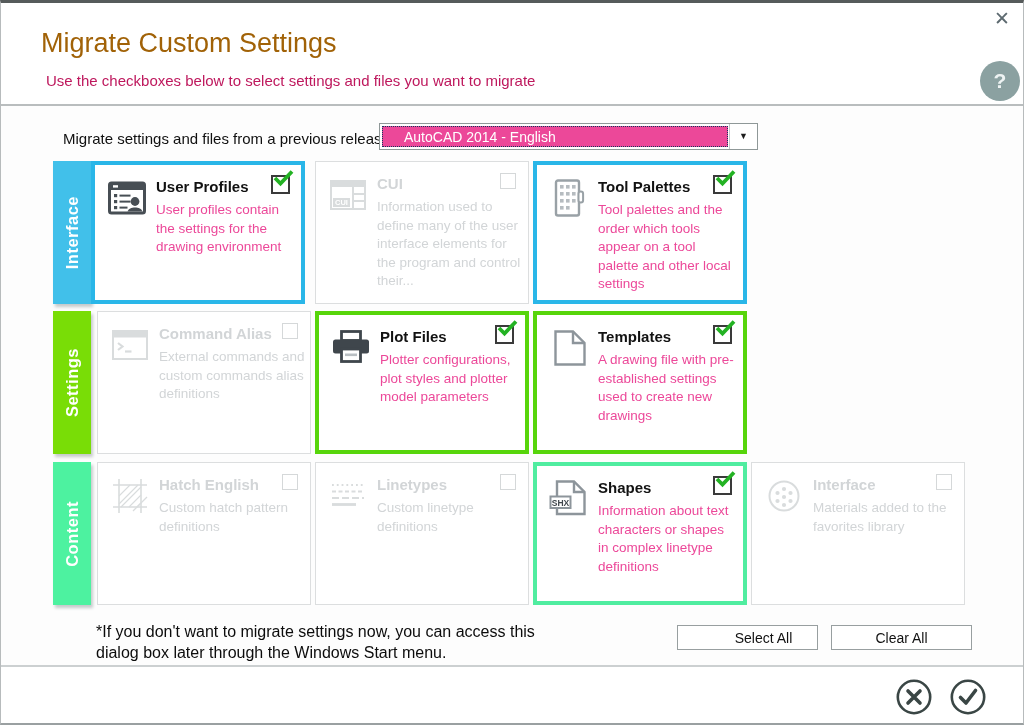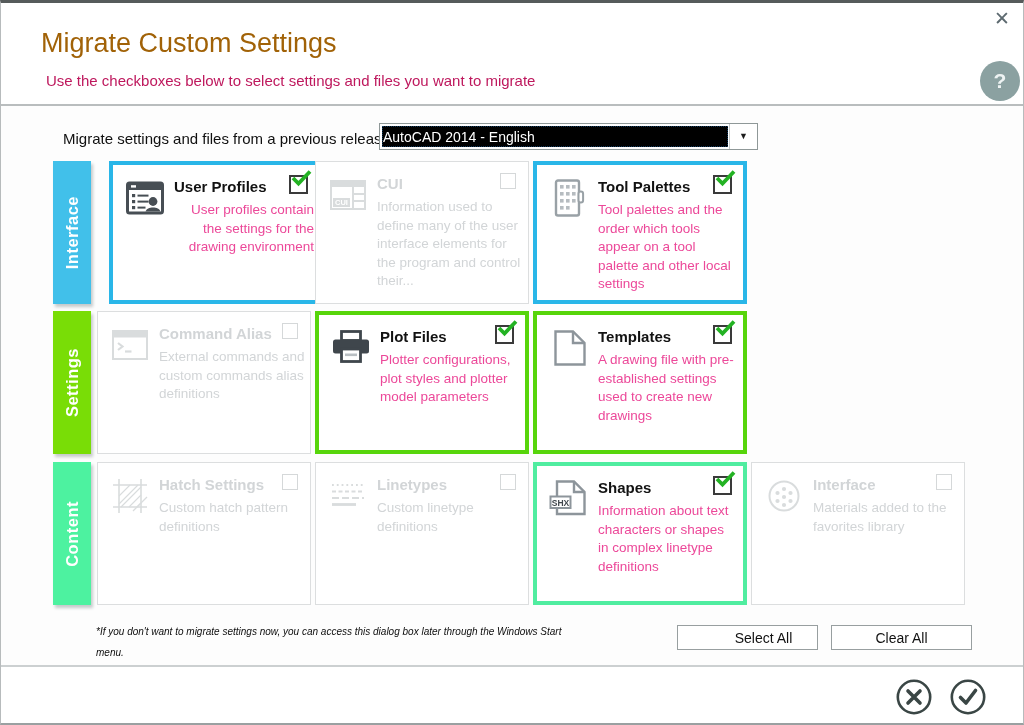--- a/index.html
+++ b/index.html
@@ -9,43 +9,43 @@
   .header{position:absolute;top:0;left:0;right:0;height:101px;background:#fff;border-bottom:2px solid #b9bdbe;}
   .title{position:absolute;left:40px;top:25px;font-size:27px;color:#a16207;}
   .subtitle{position:absolute;left:45px;top:69px;font-size:15px;color:#be185d;}
   .close{position:absolute;top:5px;right:13px;font-size:19px;color:#5d6a70;cursor:pointer;line-height:22px;}
   .help{position:absolute;top:58px;right:3px;width:40px;height:40px;border-radius:50%;background:#8ba1a1;
     text-align:center;z-index:5;cursor:pointer;}
   .help span{color:#eef3f3;font-size:21px;font-weight:bold;line-height:40px;}
   .combo-label{position:absolute;left:62px;top:127px;font-size:15px;color:#101010;}
   .combo{position:absolute;left:378px;top:120px;width:379px;height:27px;box-sizing:border-box;
     border:1px solid #8f9898;background:#fff;}
-  .combo-sel{position:absolute;left:2px;top:2px;bottom:2px;right:29px;background:#000000;
-    border:1px dotted #123a5e;color:#fff;font-size:14px;padding:2px 0 0 0;overflow:hidden;white-space:nowrap;}
+  .combo-sel{position:absolute;left:2px;top:2px;bottom:2px;right:29px;background:#ec4899;
+    border:1px dotted #123a5e;color:#fff;font-size:14px;padding:2px 0 0 21px;overflow:hidden;white-space:nowrap;}
   .combo-btn{position:absolute;right:0;top:0;bottom:0;width:27px;background:#fff;border-left:1px solid #c4c8c9;
     text-align:center;cursor:pointer;}
   .combo-btn span{font-size:9px;line-height:25px;color:#1c1c1c;}
   .grid-row{position:absolute;left:52px;width:920px;height:143px;}
   .group-tab{position:absolute;left:0;top:0;width:38px;height:143px;display:flex;align-items:center;
     justify-content:center;box-shadow:2px 3px 3px #c6cacb;}
   .group-tab span{writing-mode:vertical-rl;transform:rotate(180deg);color:#fff;font-weight:bold;
     font-size:16.5px;letter-spacing:.5px;}
   .card{position:absolute;top:0;width:214px;height:143px;background:#fff;box-sizing:border-box;}
   .card.enabled{border:4px solid;}
   .card.disabled{border:1px solid #dcdedf;}
   .icon{position:absolute;left:10px;top:11px;width:44px;height:44px;}
   .icon svg{width:100%;height:100%;display:block;}
   .card.disabled .icon{color:#d9dcdd;}
   .card-title{position:absolute;left:61px;top:13px;font-size:15px;font-weight:bold;color:#121212;white-space:nowrap;}
   .card-desc{position:absolute;left:61px;top:36px;right:5px;font-size:13.5px;line-height:18.5px;color:#ec4899;}
   .card.disabled .card-title,.card.disabled .card-desc{color:#d2d5d7;}
   .cb{position:absolute;top:10px;right:11px;width:15px;height:15px;border:2px solid #3a3a3a;background:#fff;cursor:pointer;}
   .cb svg{position:absolute;top:-8px;left:0;width:21px;height:18px;overflow:visible;}
   .cb.cb-d{border:1.5px solid #d5d8d9;top:11px;right:12px;width:14px;height:14px;}
-  .note{position:absolute;left:95px;top:618px;width:478px;font-size:10px;line-height:21px;color:#0c0c0c;font-style:italic;}
+  .note{position:absolute;left:95px;top:618px;width:478px;font-size:16px;line-height:21px;color:#0c0c0c;}
   .btn{position:absolute;top:622px;width:141px;height:25px;background:#fff;border:1px solid #989fa0;
     font-size:14px;color:#111;font-family:inherit;cursor:pointer;}
   #select-all{left:676px;padding-left:38px;} #clear-all{left:830px;}
   .footerbar{position:absolute;left:0;right:0;bottom:0;height:56px;background:#fff;border-top:2px solid #ccd0d1;}
   .circle-btn{position:absolute;top:675px;width:38px;height:38px;cursor:pointer;z-index:6;}
   #cancel-btn{left:894px;} #ok-btn{left:948px;}
   .circle-btn svg{width:100%;height:100%;display:block;}
 </style>
 </head>
 <body>
@@ -66,21 +66,21 @@
     <div class="combo-btn">
       <span>▼</span>
     </div>
   </div>
 
   <div id="grid">
       <div class="grid-row" style="top: 158px;">
         <div class="group-tab" style="background: rgb(65, 192, 234);">
           <span>Interface</span>
         </div>
-        <div class="card enabled" style="left: 56px; border-color: rgb(41, 182, 232); text-align: right;">
+        <div class="card enabled" style="left: 38px; border-color: rgb(41, 182, 232);">
           <span class="icon">
             <svg viewBox="0 0 44 44">
               <rect x="4.5" y="7" width="35" height="30" rx="2" fill="#fff" stroke="#474e54" stroke-width="3"></rect>
               <rect x="4.5" y="7" width="35" height="7" fill="#474e54"></rect>
               <rect x="8" y="9.2" width="5" height="2.4" fill="#fff"></rect>
               <rect x="9" y="18" width="3.2" height="3.2" fill="#474e54"></rect>
               <rect x="14.5" y="18.6" width="11" height="2" fill="#474e54"></rect>
               <rect x="9" y="24" width="3.2" height="3.2" fill="#474e54"></rect>
               <rect x="14.5" y="24.6" width="11" height="2" fill="#474e54"></rect>
               <rect x="9" y="30" width="3.2" height="3.2" fill="#474e54"></rect>
@@ -195,21 +195,21 @@
           <span>Content</span>
         </div>
         <div class="card disabled" style="left: 44px;">
           <span class="icon">
             <svg viewBox="0 0 44 44">
               <path d="M5 11 H39 M5 33 H39 M11 5 V39 M33 5 V39" stroke="currentColor" stroke-width="1.6" fill="none"></path>
               <path d="M11 22 L22 11 M11 30 L30 11 M13 33 L33 13 M21 33 L33 21 M29 33 L33 29" stroke="currentColor" stroke-width="1.1" fill="none"></path>
               <path d="M25 37 L39 23" stroke="currentColor" stroke-width="1.3" fill="none"></path>
             </svg>
           </span>
-          <div class="card-title">Hatch Settings</div>
+          <div class="card-title">Hatch English</div>
           <span class="cb cb-d"></span>
           <div class="card-desc">Custom hatch pattern definitions</div>
         </div>
         <div class="card disabled" style="left: 262px;">
           <span class="icon">
             <svg viewBox="0 0 44 44">
               <path d="M6 11 H38" stroke="currentColor" stroke-width="2" stroke-dasharray="1.8 3" fill="none"></path>
               <path d="M6 17.5 H38" stroke="currentColor" stroke-width="2" stroke-dasharray="4 2.5" fill="none"></path>
               <path d="M6 24 H38" stroke="currentColor" stroke-width="2" stroke-dasharray="7 3" fill="none"></path>
               <path d="M6 30.5 H30" stroke="currentColor" stroke-width="2.8" fill="none"></path>

